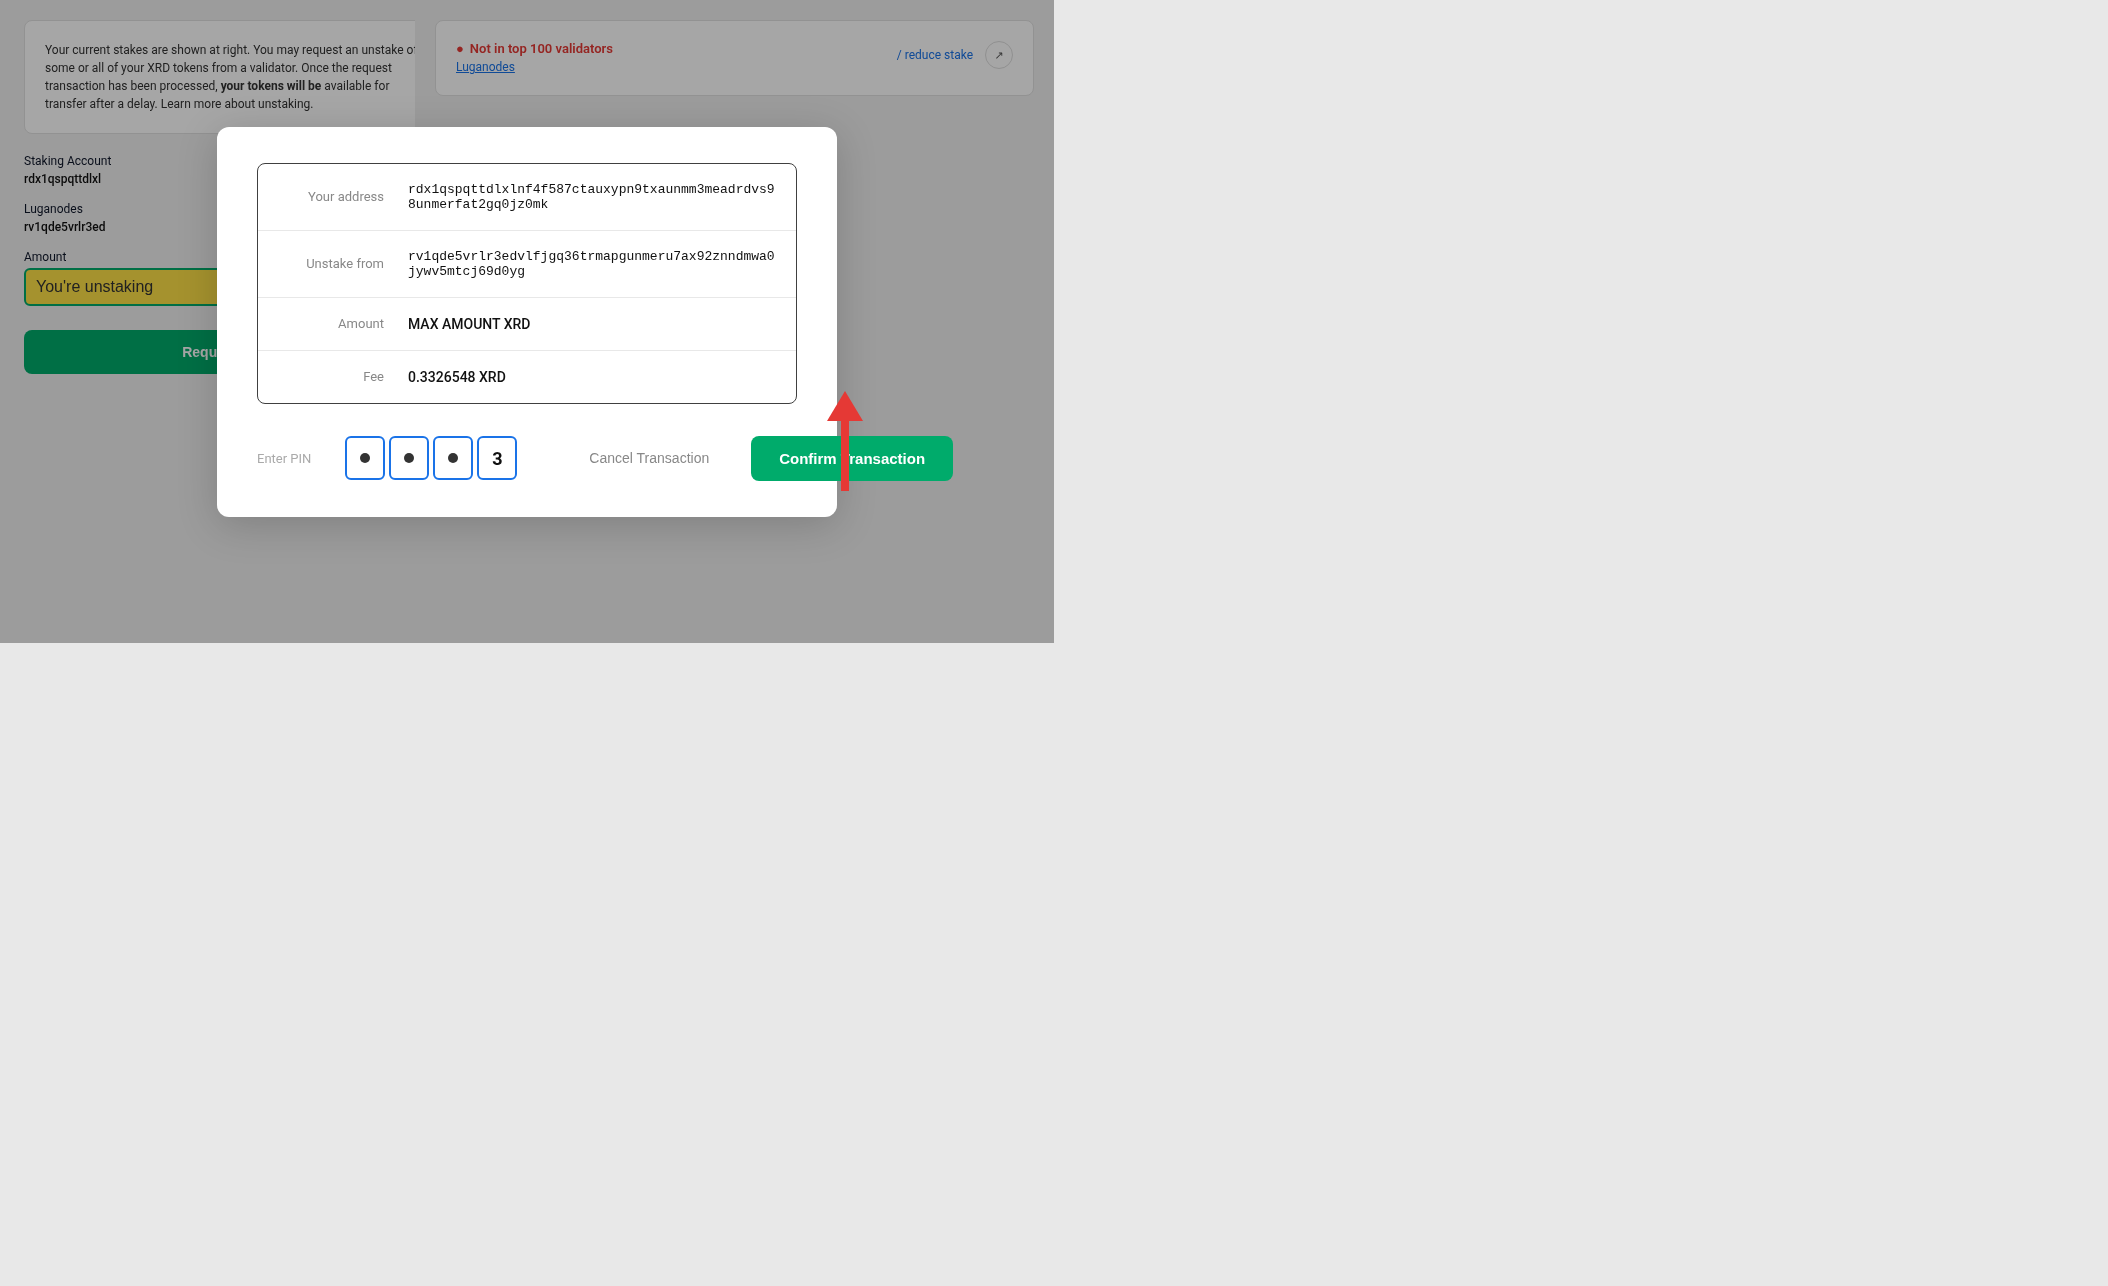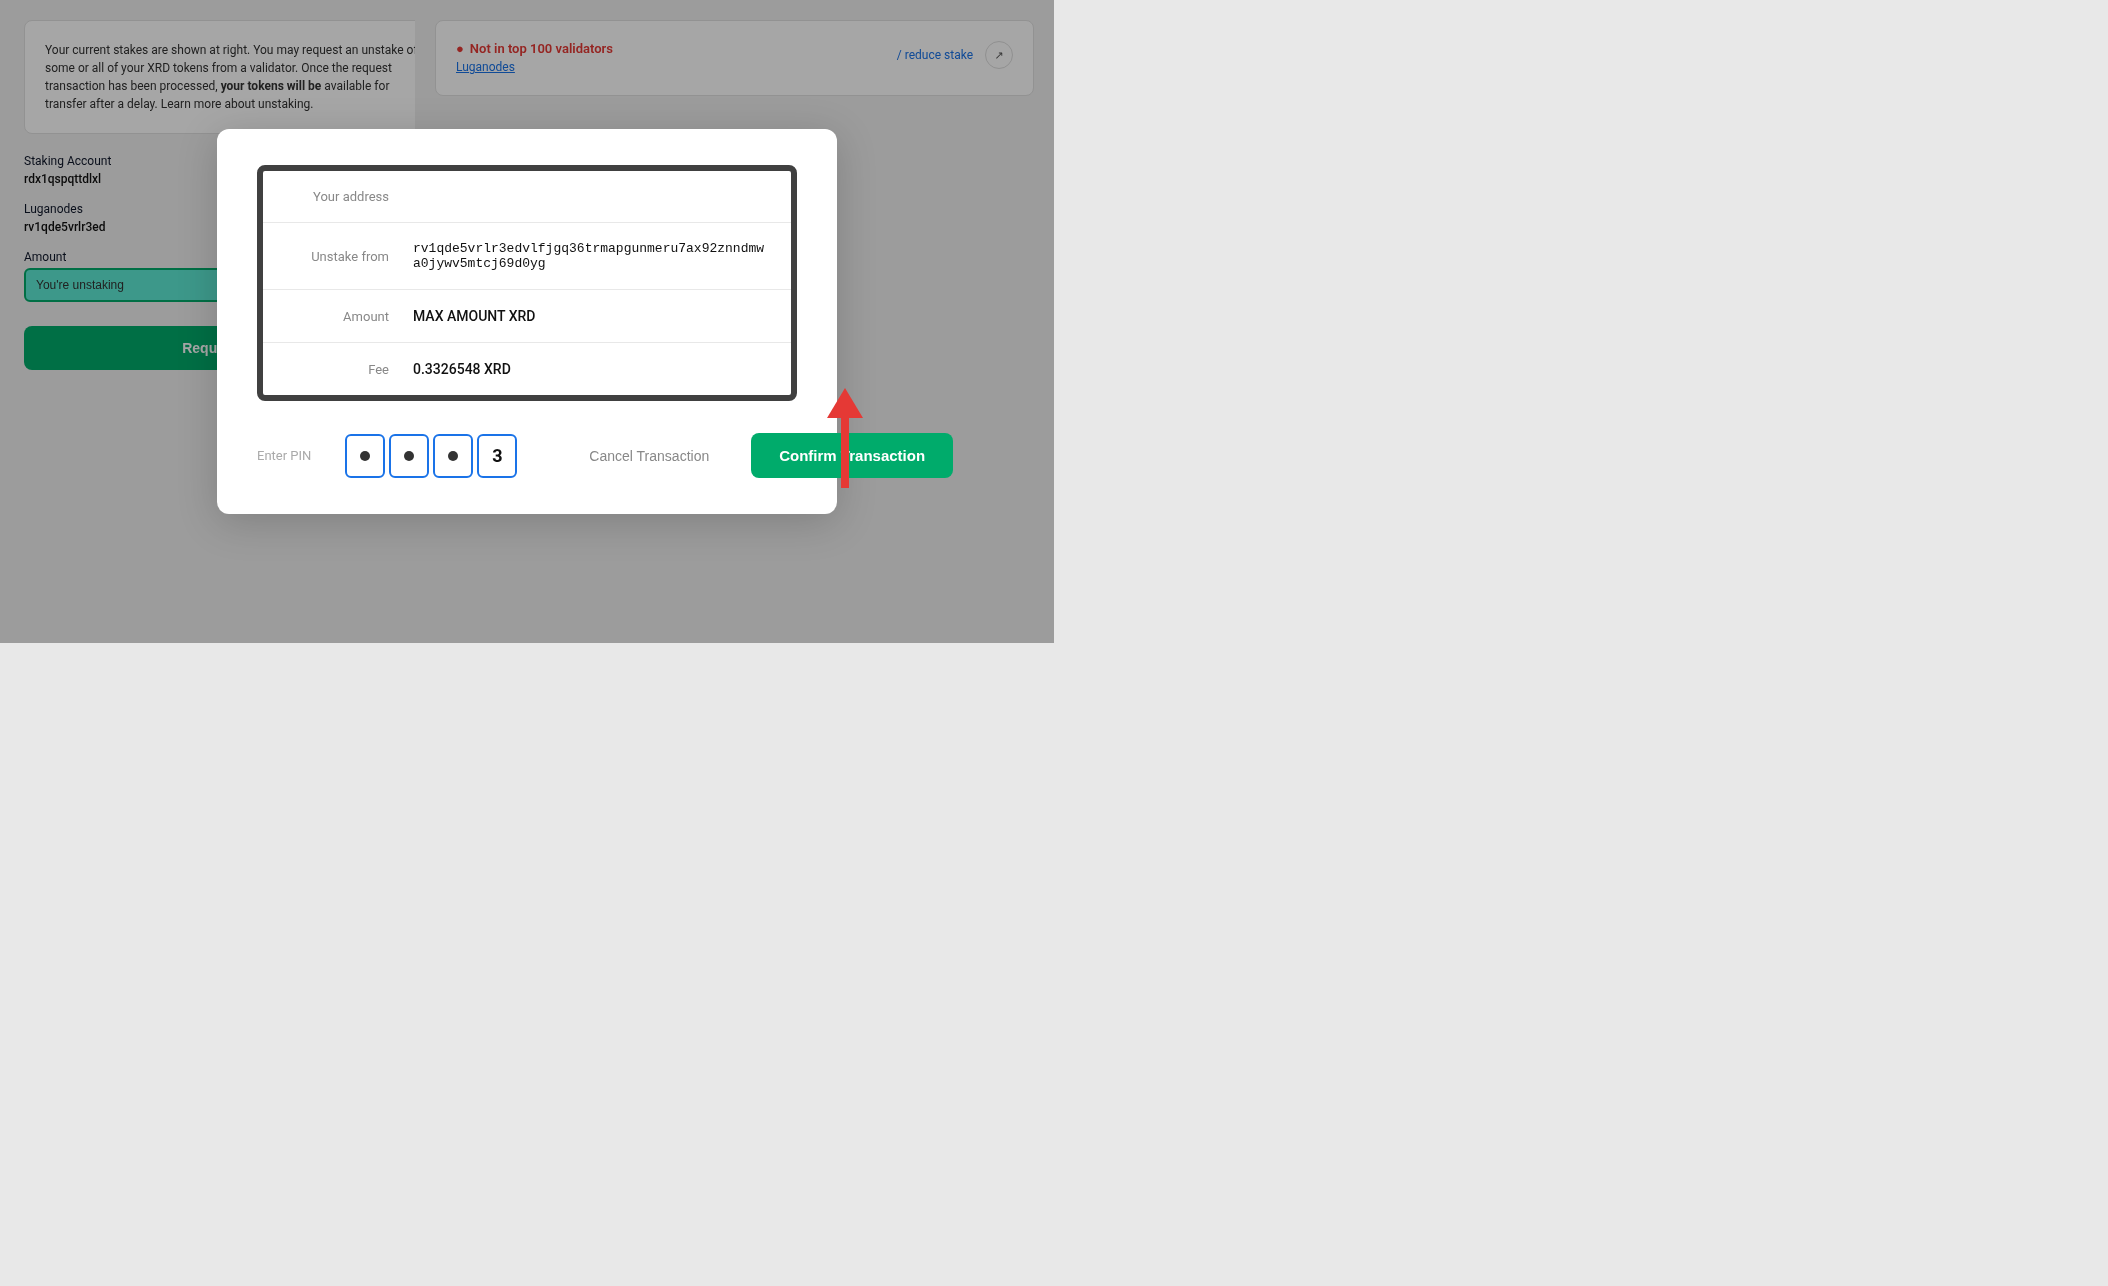--- a/index.html
+++ b/index.html
@@ -58,24 +58,24 @@
       font-weight: 500;
       white-space: nowrap;
       overflow: hidden;
       text-overflow: ellipsis;
     }
 
     .bg-left .amount-input {
       border: 2px solid #00ab6b;
       border-radius: 6px;
       padding: 8px 10px;
-      font-size: 12px;
+      font-size: 16px;
       color: #333;
       width: 100%;
-      background: #5eead4;
+      background: #fde047;
     }
 
     .bg-left .request-btn {
       background: #00ab6b;
       color: #fff;
       border: none;
       border-radius: 8px;
       padding: 14px 20px;
       font-size: 14px;
       font-weight: 600;
@@ -164,21 +164,21 @@
     }
 
     .modal-title {
       font-size: 20px;
       font-weight: 700;
       color: #111;
       margin-bottom: 24px;
     }
 
     .details-box {
-      border: 6px solid #404040;
+      border: 1px solid #404040;
       border-radius: 8px;
       overflow: hidden;
       margin-bottom: 32px;
     }
 
     .detail-row {
       display: flex;
       align-items: center;
       padding: 18px 20px;
       border-bottom: 1px solid #e8e8e8;
@@ -350,20 +350,21 @@
   </div>
 </div>
 
 <div class="overlay">
   <div class="modal">
 
     <div class="details-box">
 
       <div class="detail-row">
         <div class="detail-label">Your address</div>
+        <div class="detail-value">rdx1qspqttdlxlnf4f587ctauxypn9txaunmm3meadrdvs98unmerfat2gq0jz0mk</div>
       </div>
 
       <div class="detail-row">
         <div class="detail-label">Unstake from</div>
         <div class="detail-value">rv1qde5vrlr3edvlfjgq36trmapgunmeru7ax92znndmwa0jywv5mtcj69d0yg</div>
       </div>
 
       <div class="detail-row">
         <div class="detail-label">Amount</div>
         <div class="detail-value normal-font">MAX AMOUNT XRD</div>

